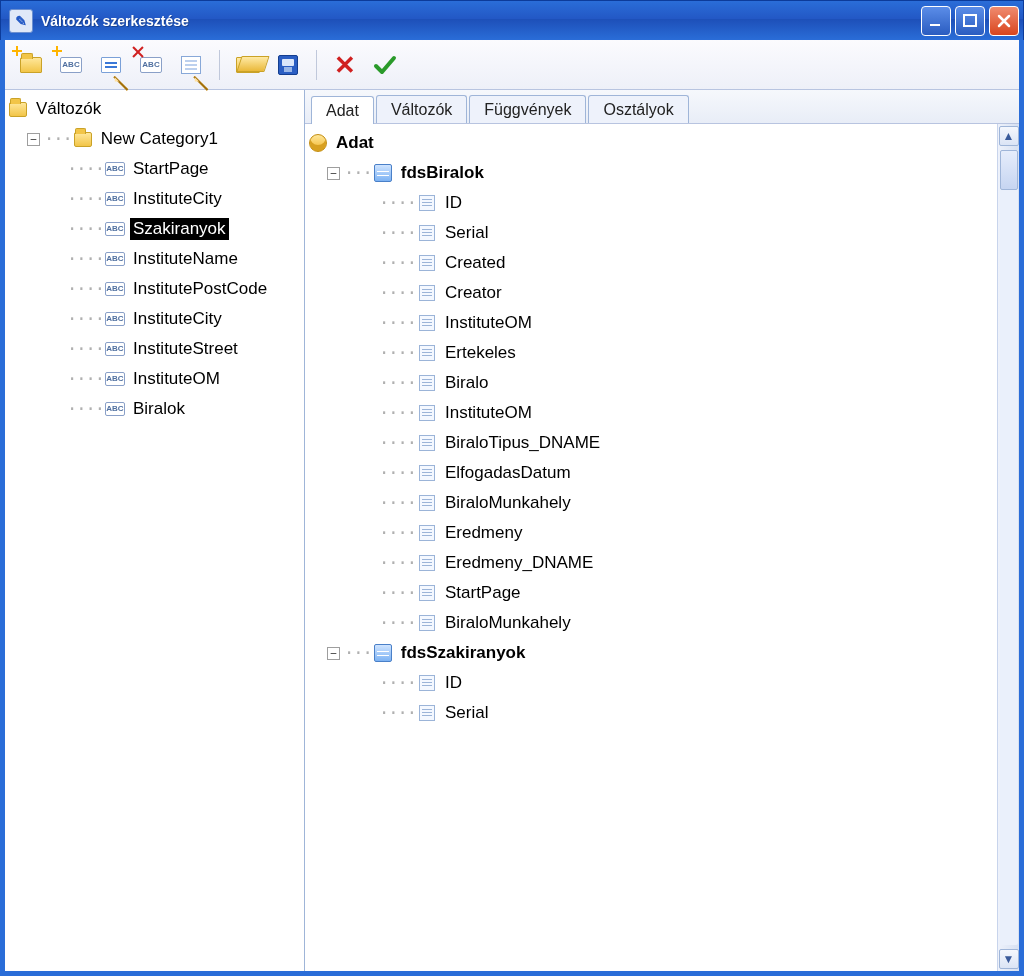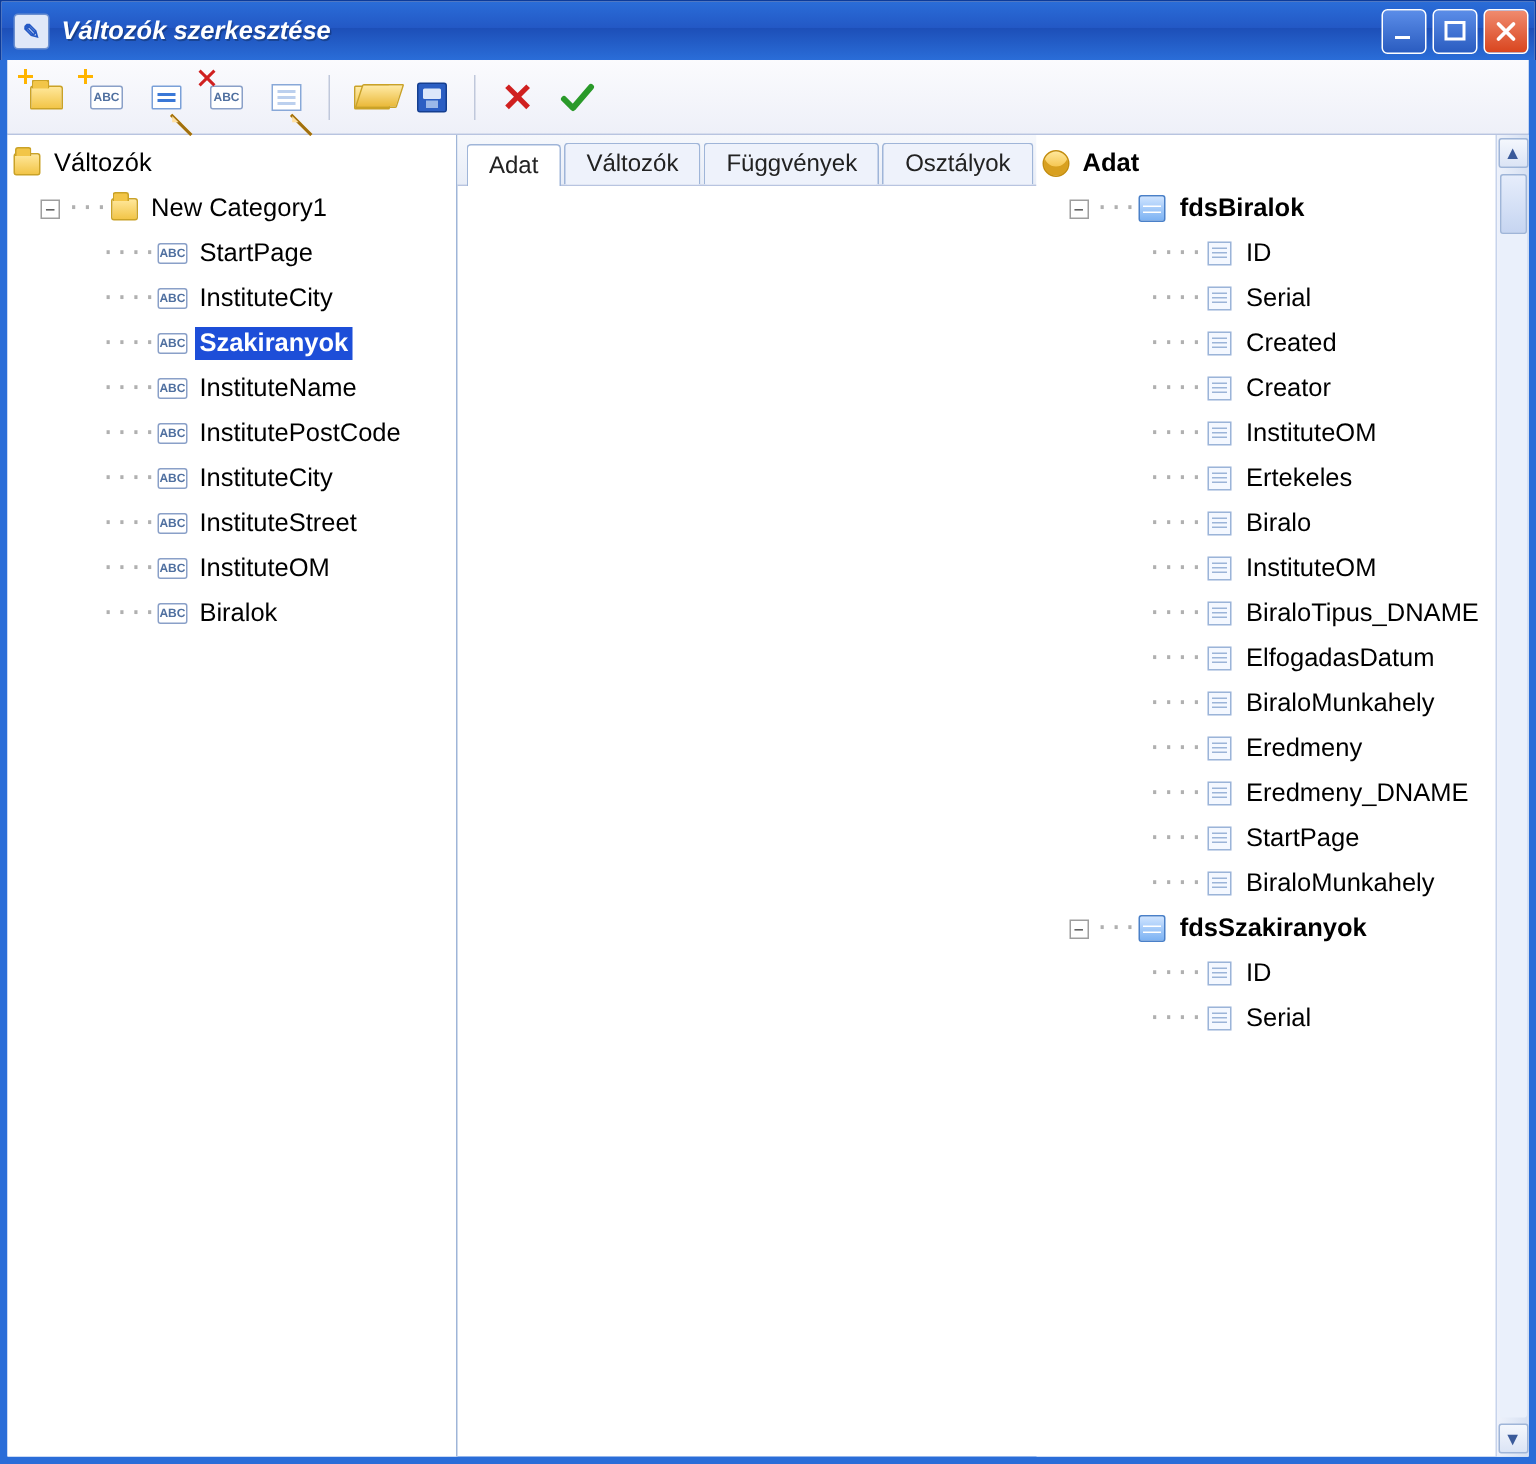--- a/index.html
+++ b/index.html
@@ -28,21 +28,21 @@
     .titlebar .appicon {
       width: 24px; height: 24px;
       background: #e0e8f8;
       border: 1px solid #6b8fd0;
       margin-right: 8px;
       display: flex; align-items: center; justify-content: center;
       color: #2358c5;
       font-size: 14px;
       border-radius: 3px;
     }
-    .titlebar .title { flex: 1; font-size: 17px; text-shadow: 1px 1px 0 rgba(0,0,0,.25); font-style: italic;}
+    .titlebar .title { flex: 1; font-size: 14px; text-shadow: 1px 1px 0 rgba(0,0,0,.25); }
     .winbtn {
       width: 30px; height: 30px;
       margin-left: 4px;
       border: 1px solid #fff;
       border-radius: 4px;
       background: linear-gradient(to bottom, #5b8de8, #2a5cc0);
       display: flex; align-items: center; justify-content: center;
       color: #fff;
       font-weight: bold;
     }
@@ -135,36 +135,36 @@
 
     
     .mainsplit { flex:1; display:flex; min-height:0; }
     .leftpane {
       width: 300px;
       border-right: 1px solid #9fb5d8;
       overflow: auto;
       padding: 4px 0 4px 4px;
       background:#fff;
     }
-    .rightpane { flex:1; display:flex; flex-direction:row; min-width:0;text-align:center; }
+    .rightpane { flex:1; display:flex; flex-direction:column; min-width:0;text-align:center; }
 
     
     .tree { font-size: 17px; color:#000; }
     .trow { display:flex; align-items:center; height:30px; white-space:nowrap; position:relative;}
     .expander {
       width:13px; height:13px; border:1px solid #9e9e9e; background:#fff;
       display:flex; align-items:center; justify-content:center; font-size:11px; line-height:1;
       color:#4a4a4a; margin-right:4px; font-family: monospace;
     }
     .tic { width:18px; margin-right:6px; display:inline-flex; align-items:center; justify-content:center; }
     .tic-folder { width:20px; height:15px; background:linear-gradient(#ffe79a,#f2c548); border:1px solid #caa227; border-radius:2px; position:relative;}
     .tic-folder::before{content:"";position:absolute;top:-5px;left:0;width:9px;height:5px;background:#f2c548;border:1px solid #caa227;border-bottom:none;border-radius:2px 2px 0 0;}
     .tic-abc { width:20px; height:14px; border:1px solid #8aa0c8; background:#fff; font-size:8px; text-align:center; line-height:12px; color:#5070a0; font-weight:bold; border-radius:2px;}
     .tlabel { padding: 1px 3px; }
-    .tlabel.selected { background:#1d4ed8; color:#fff;font-weight:bold; }
+    .tlabel.selected { background:#000000; color:#fff; }
     .lvl0 { padding-left: 0; }
     .lvl1 { padding-left: 18px; }
     .lvl2 { padding-left: 58px; }
     .dots { color:#b0b0b0; letter-spacing:-1px; font-family:monospace; margin-right:2px;}
 
     
     .tabrow {
       display:flex; align-items:flex-end; height:34px;
       background: linear-gradient(to bottom,#f6f8fc,#e8edf7);
       border-bottom:1px solid #b8c4e0;

